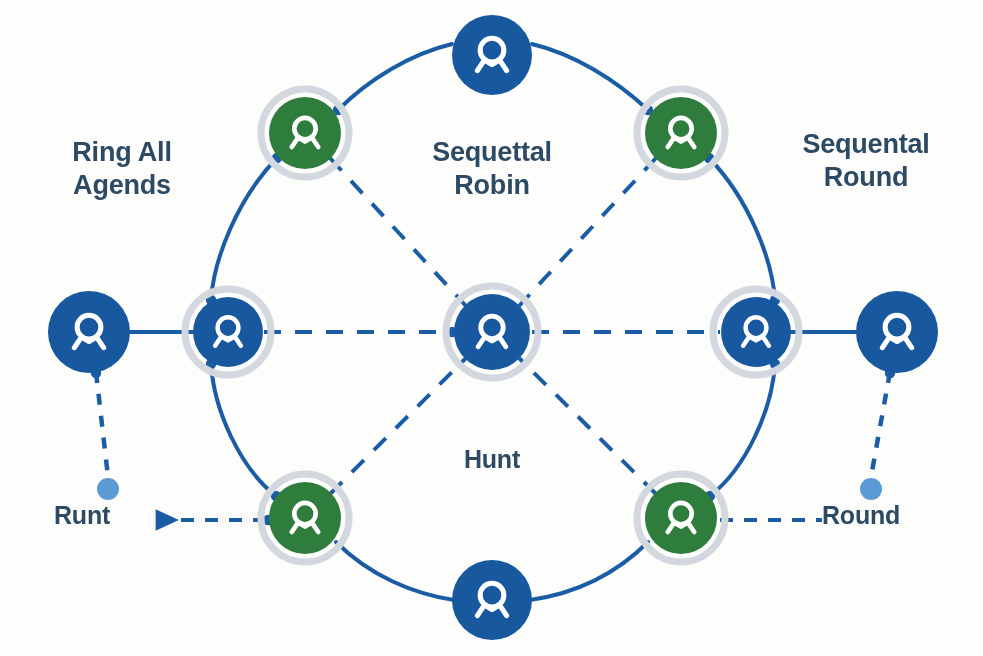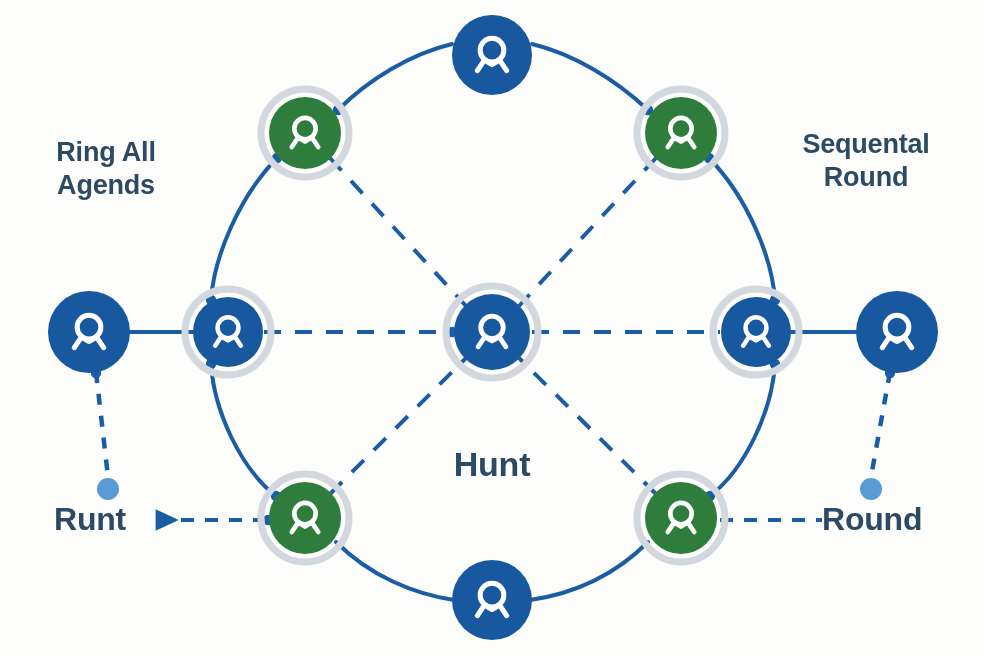--- a/index.html
+++ b/index.html
@@ -26,23 +26,23 @@
     position: absolute;
     color: #2c4a63;
     font-family: "Liberation Sans", sans-serif;
     font-weight: 600;
     line-height: 1.22;
     text-align: center;
     white-space: pre-line;
     letter-spacing: -0.2px;
   }
   .label-lg { font-size: 27px; }
-  .label-md { font-size: 34px; }
-  .label-sm { font-size: 32px; }
-  #lbl-ringall { left: 8px;  top: 136px; width: 196px; text-align: center; }
+  .label-md { font-size: 25px; }
+  .label-sm { font-size: 25px; }
+  #lbl-ringall { left: 24px;  top: 136px; width: 196px; text-align: center; }
   #lbl-seqrobin { left: 392px; top: 136px; width: 200px; }
   #lbl-seqround { left: 766px; top: 128px; width: 200px; }
   #lbl-hunt    { left: 392px; top: 444px; width: 200px; }
   #lbl-runt    { left: 54px;  top: 500px; width: 108px; text-align: left; }
   #lbl-round   { left: 822px; top: 500px; width: 130px; text-align: left; }
 </style>
 </head>
 <body>
 
 <div id="stage">
@@ -161,20 +161,22 @@
     </g>
     <g>
       <circle cx="492" cy="600" r="40" fill="#17589f"></circle>
       <use href="#person-glyph" transform="translate(492,600) scale(1.16)"></use>
     </g>
   </svg>
 
   <div class="label label-lg" id="lbl-ringall">Ring All
 Agends</div>
 
+  <div class="label label-lg" id="lbl-seqrobin">Sequettal
+Robin</div>
 
   <div class="label label-lg" id="lbl-seqround">Sequental
 Round</div>
 
   <div class="label label-md" id="lbl-hunt">Hunt</div>
 
   <div class="label label-sm" id="lbl-runt">Runt</div>
 
   <div class="label label-sm" id="lbl-round">Round</div>
 

